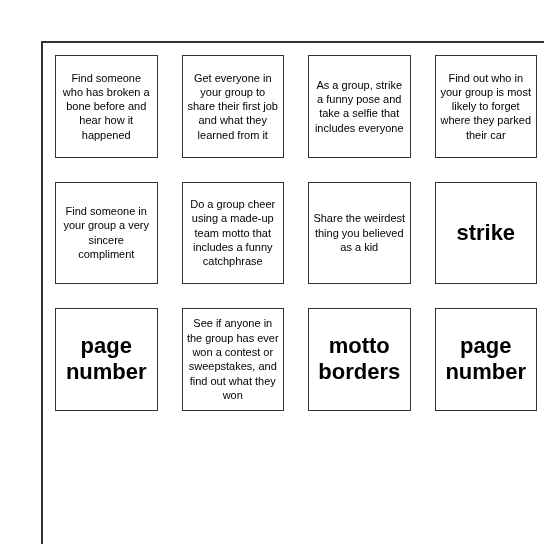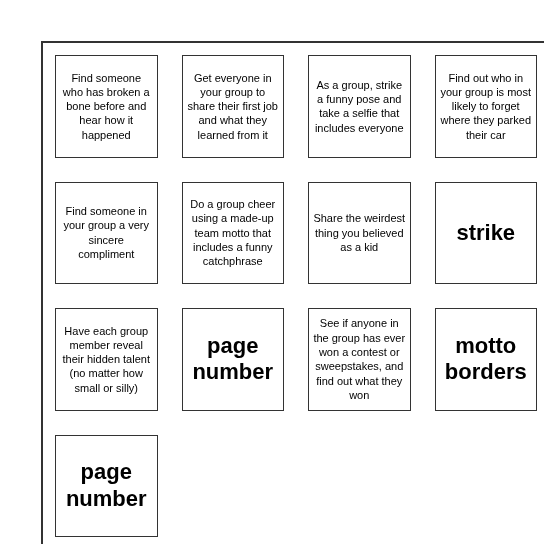--- a/index.html
+++ b/index.html
@@ -42,18 +42,17 @@
 
 <div class="bingo-board">
 <div class="cell">Find someone who has broken a bone before and hear how it happened</div>
     <div class="cell">Get everyone in your group to share their first job and what they learned from it</div>
     <div class="cell">As a group, strike a funny pose and take a selfie that includes everyone</div>
     <div class="cell">Find out who in your group is most likely to forget where they parked their car</div>
     <div class="cell">Find someone in your group a very sincere compliment</div>
     <div class="cell">Do a group cheer using a made-up team motto that includes a funny catchphrase</div>
     <div class="cell">Share the weirdest thing you believed as a kid</div>
     <div class="cell large-text">strike</div>
-    <div class="cell">Have each group member reveal their hidden talent (no matter how small or silly)</div>
     <div class="cell large-text">page number</div>
     <div class="cell">See if anyone in the group has ever won a contest or sweepstakes, and find out what they won</div>
     <div class="cell large-text">motto borders</div>
     <div class="cell large-text">page number</div>
   </div>
 
 </body></html>

